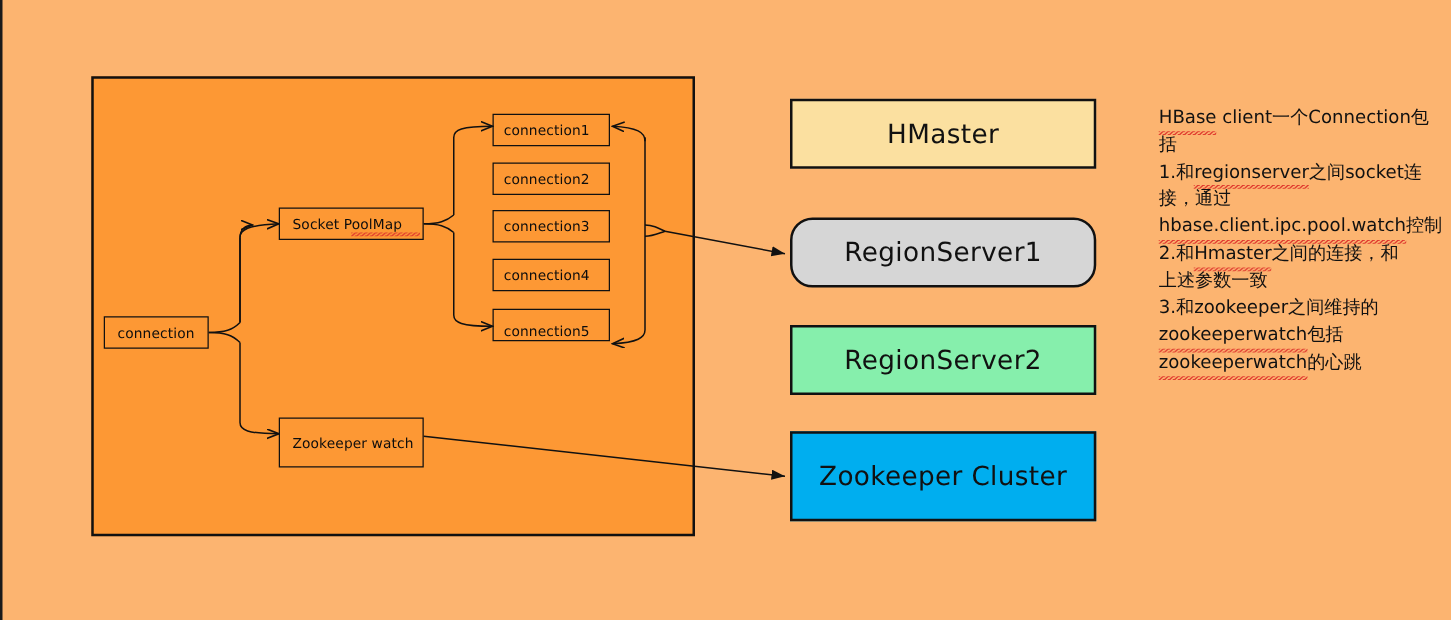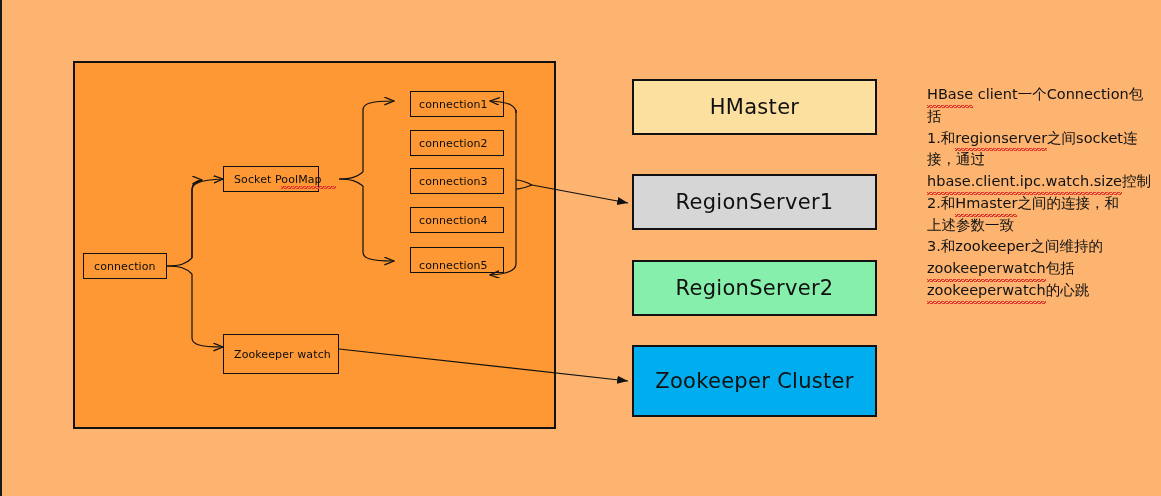--- a/index.html
+++ b/index.html
@@ -39,21 +39,21 @@
     align-items: center;
     color: #0d0d0d;
     white-space: nowrap;
   }
   .node.inner {
     background: #FD9834;
     font-size: 11px;
     letter-spacing: .1px;
     padding-left: 10px;
   }
-  .node.inner.pad-less { padding-left: 8px; margin-left: 16px; }
+  .node.inner.pad-less { padding-left: 8px; }
 
   
   .squiggle {
     position: relative;
   }
   .squiggle::after {
     content: "";
     position: absolute;
     left: 0;
     right: 0;
@@ -121,21 +121,21 @@
 <body>
 
 <div id="canvas">
 
   <div id="client-panel"></div>
 
   <div class="node inner" style="left:81px; top:253px; width:84px; height:26px;">
     <span>connection</span>
   </div>
 
-  <div class="node inner" style="left:221px; top:166px; width:96px; height:26px;">
+  <div class="node inner" style="left:221px; top:166px; width:116px; height:26px;">
     <span><span>Socket PoolMap</span></span>
     <span class="squiggle" style="position:absolute; left:57px; bottom:5px; width:55px; height:3px;"></span>
   </div>
 
   <div class="node inner" style="left:221px; top:334px; width:116px; height:40px;">
     <span>Zookeeper watch</span>
   </div>
 
   <div class="node inner pad-less" style="left:392px; top:91px; width:94px; height:26px;">
     <span>connection1</span>
@@ -149,36 +149,36 @@
   <div class="node inner pad-less" style="left:392px; top:207px; width:94px; height:26px;">
     <span>connection4</span>
   </div>
   <div class="node inner pad-less" style="left:392px; top:247px; width:94px; height:26px;align-items:flex-end;">
     <span>connection5</span>
   </div>
 
   <div class="cluster-box" style="left:630px; top:79px; width:245px; height:56px; background:#FBE0A0;">
     <span>HMaster</span>
   </div>
-  <div class="cluster-box" style="left:630px; top:174px; width:245px; height:56px; background:#D6D6D6;">
+  <div class="cluster-box" style="left:630px; top:174px; width:245px; height:56px; background:#D6D6D6;border-radius:18px;">
     <span>RegionServer1</span>
   </div>
   <div class="cluster-box" style="left:630px; top:260px; width:245px; height:56px; background:#86efac;">
     <span>RegionServer2</span>
   </div>
   <div class="cluster-box" style="left:630px; top:345px; width:245px; height:72px; background:#00AEEF;justify-content:center;">
     <span>Zookeeper Cluster</span>
   </div>
 
   <div id="annotation">
       <div><span class="ul">HBase</span><span> client一个Connection包</span></div>
       <div><span>括</span></div>
       <div><span>1.和</span><span class="ul">regionserver</span><span>之间socket连</span></div>
       <div><span>接，通过</span></div>
-      <div><span class="ul">hbase.client.ipc.watch.size</span><span>控制</span></div>
+      <div><span class="ul">hbase.client.ipc.pool.watch</span><span>控制</span></div>
       <div><span>2.和</span><span class="ul">Hmaster</span><span>之间的连接，和</span></div>
       <div><span>上述参数一致</span></div>
       <div><span>3.和zookeeper之间维持的</span></div>
       <div><span class="ul">zookeeperwatch</span><span>包括</span></div>
       <div><span class="ul">zookeeperwatch</span><span>的心跳</span></div>
     </div>
 
   <svg id="wires" viewBox="0 0 1161 496" xmlns="http://www.w3.org/2000/svg">
     <defs>
       <marker id="ah" markerWidth="9" markerHeight="9" refX="8" refY="3.2" orient="auto" markerUnits="strokeWidth">

